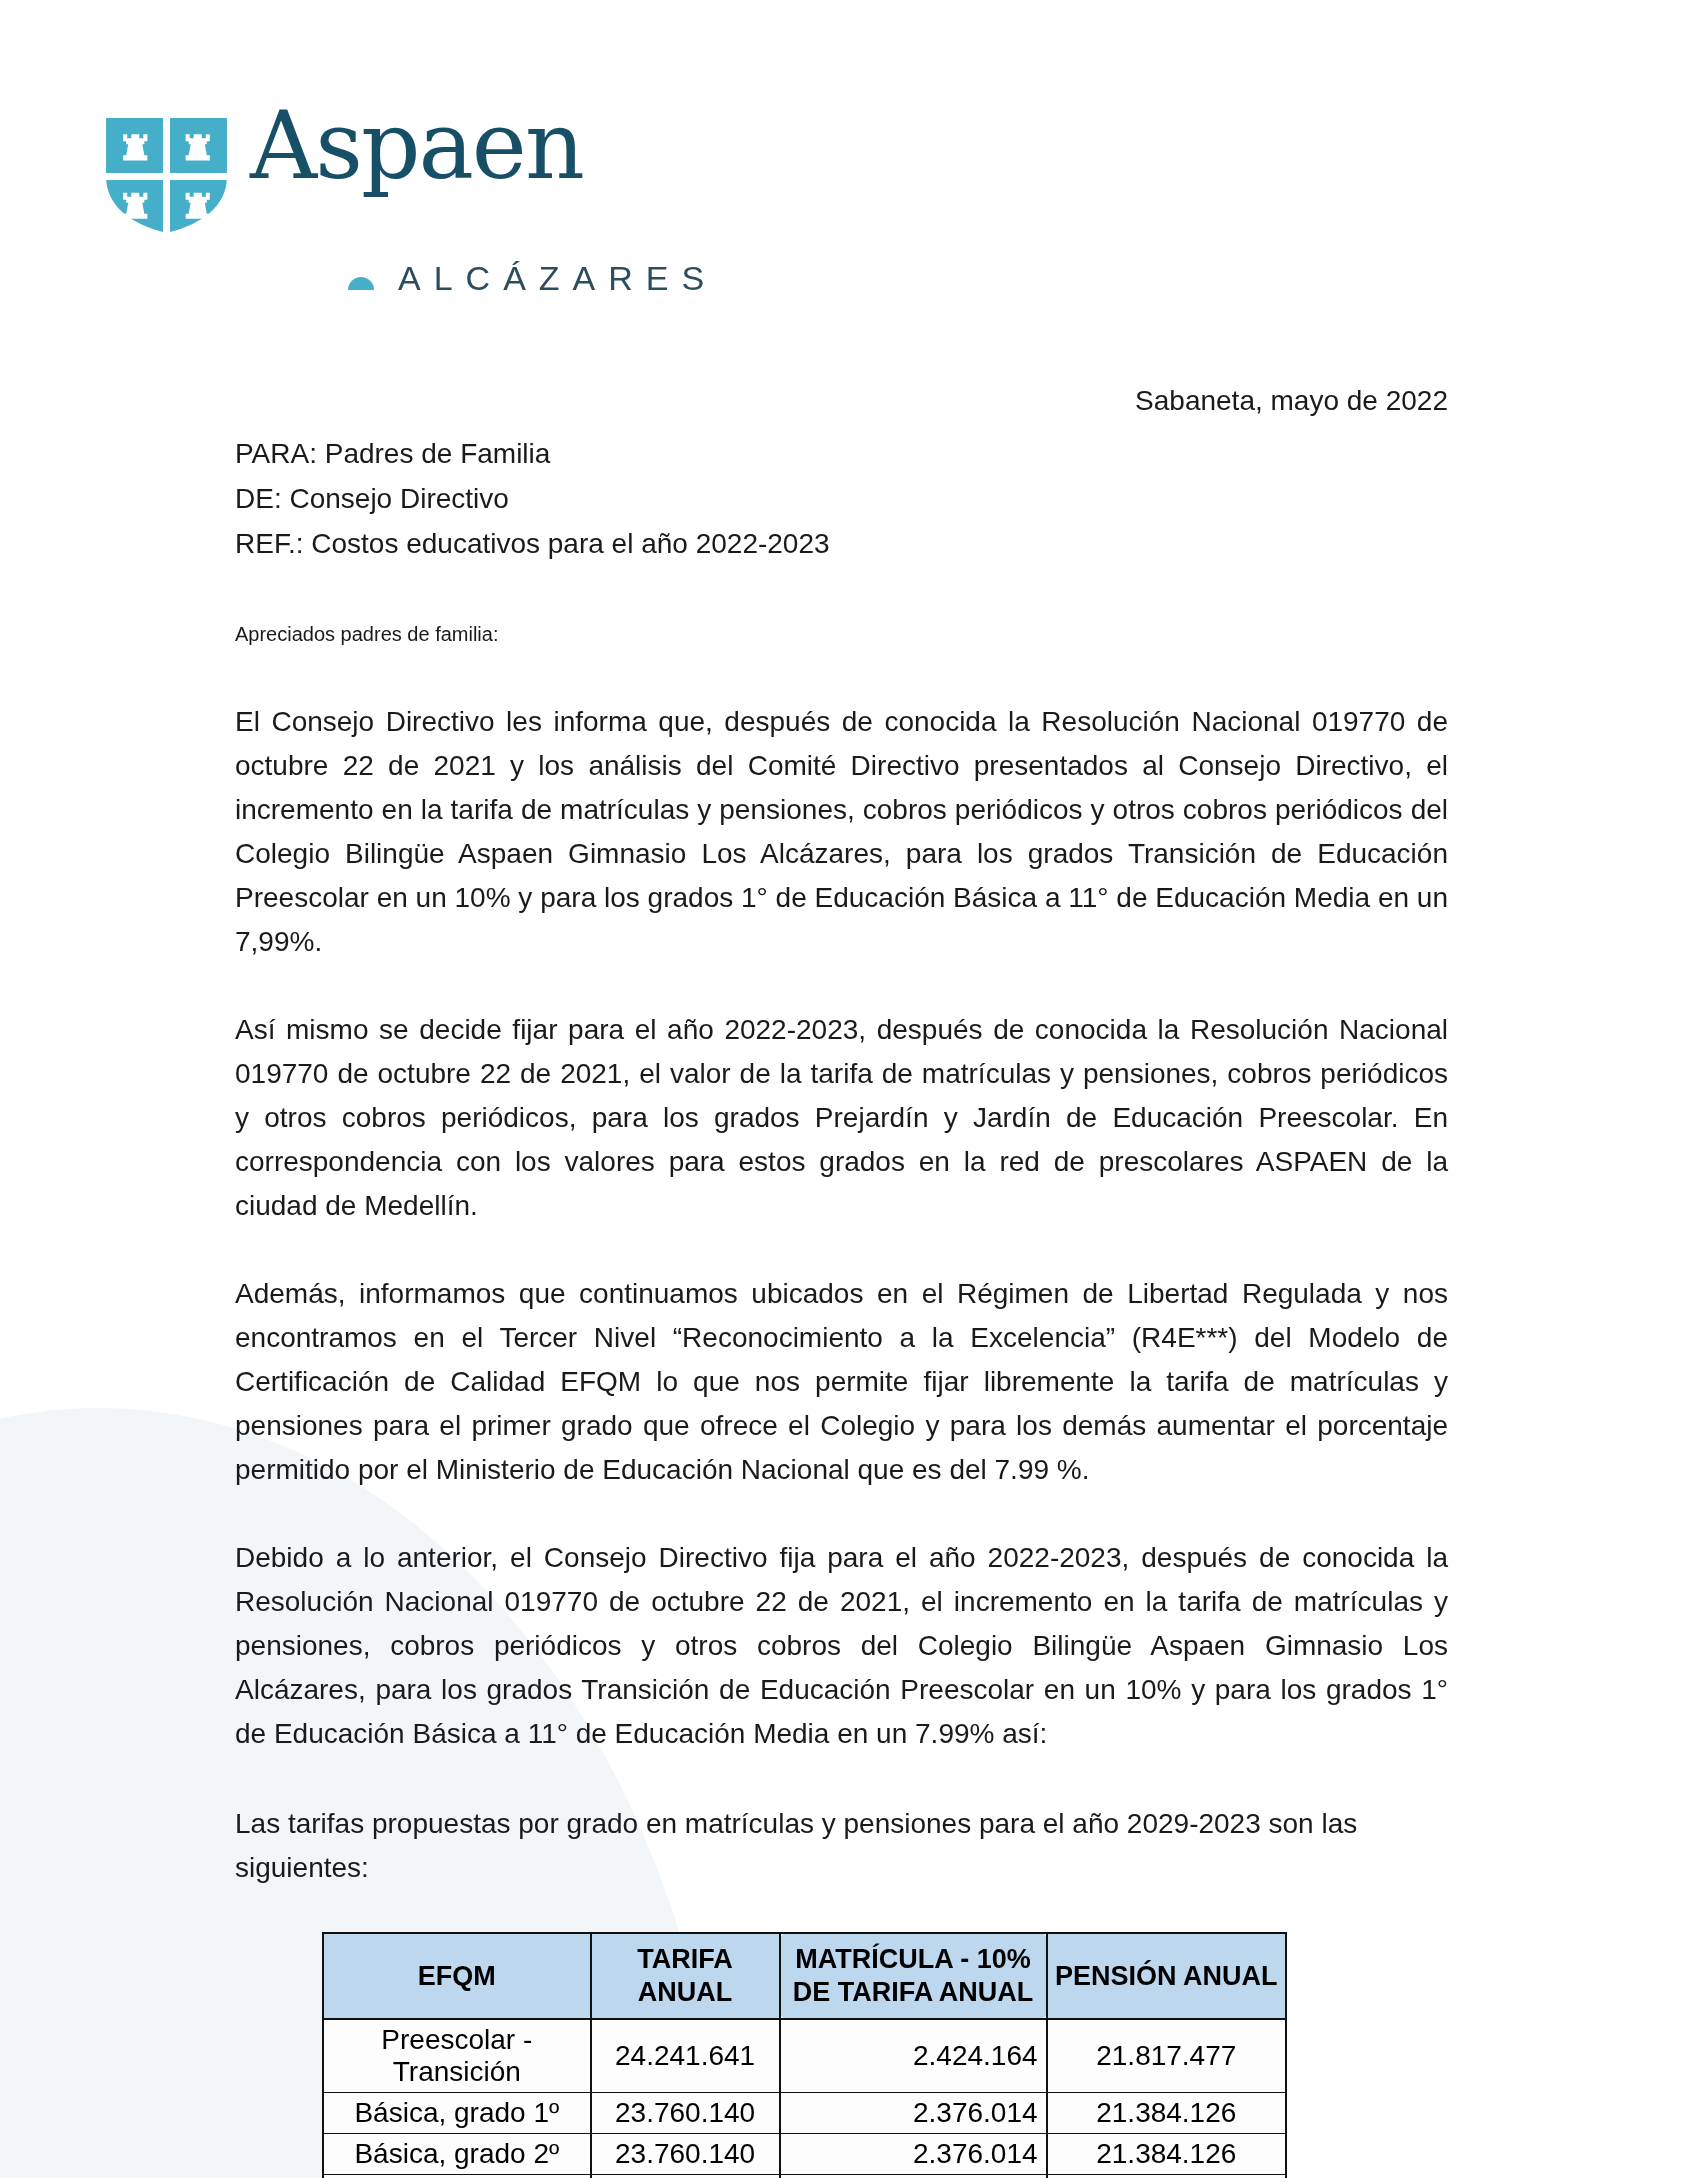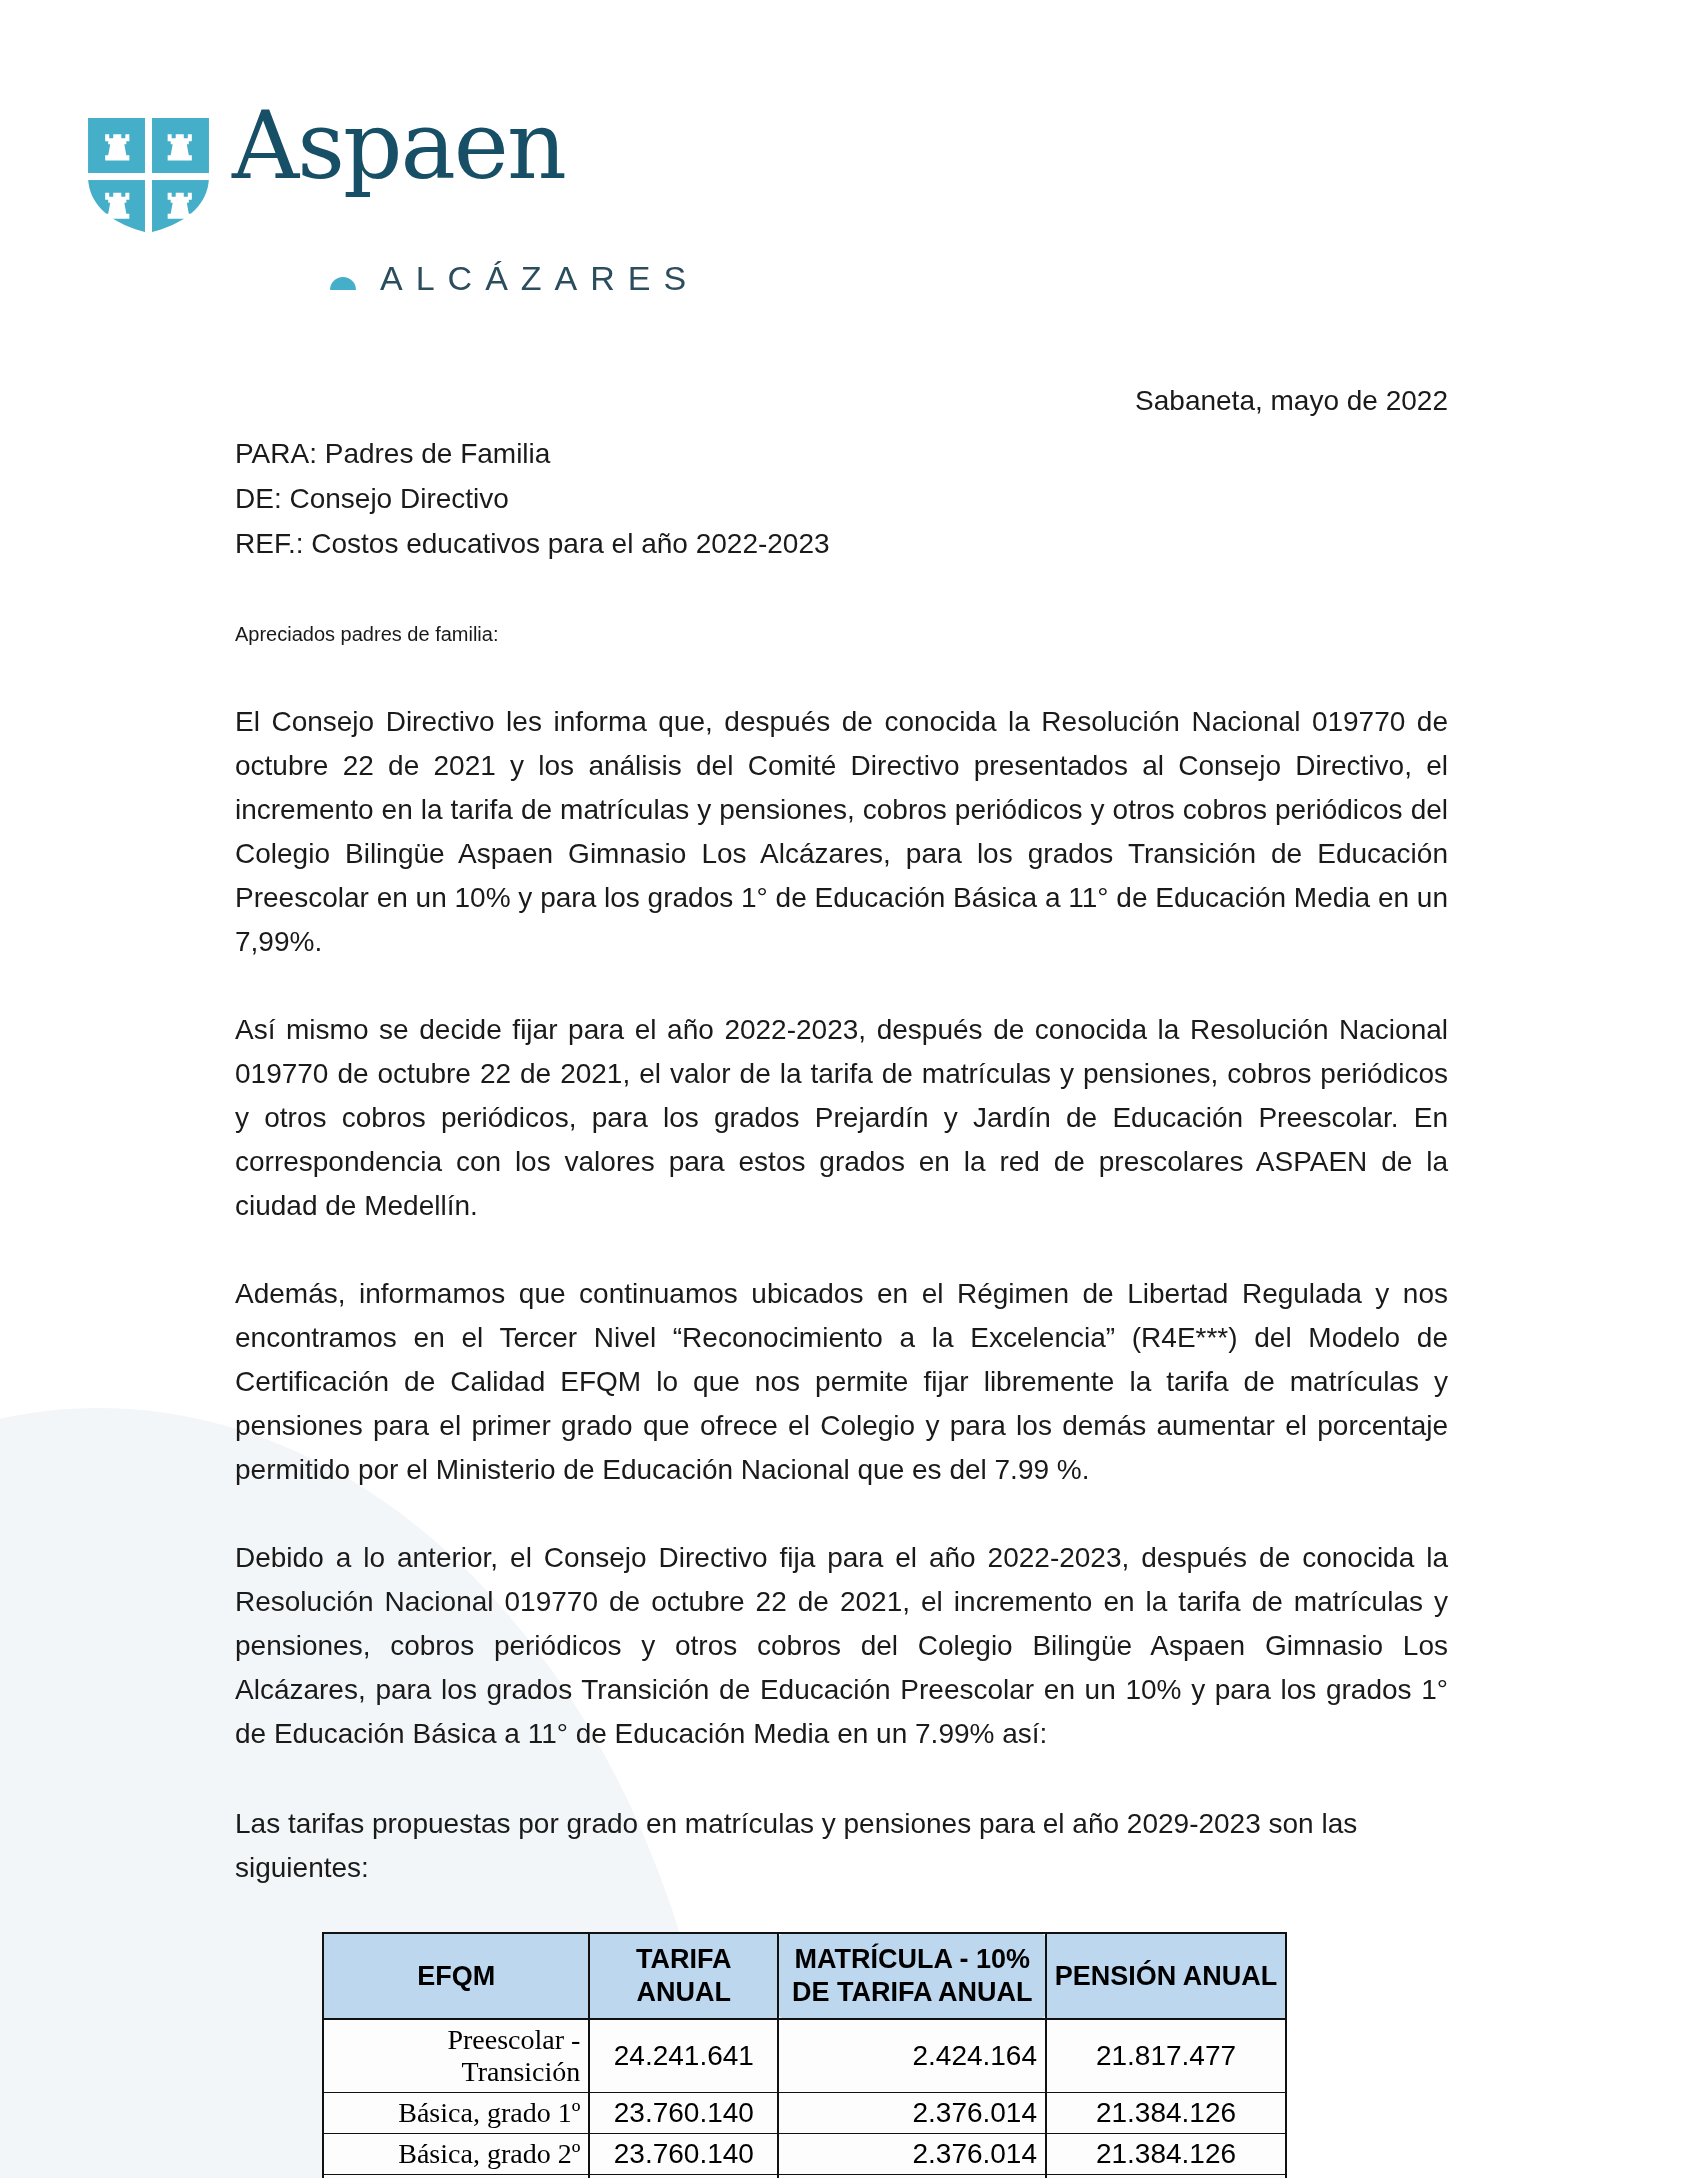--- a/index.html
+++ b/index.html
@@ -7,21 +7,21 @@
     width:1683px;height:2178px;position:relative;background:#ffffff;
     font-family:"Liberation Sans", sans-serif;color:#1a1a1a;overflow:hidden;
   }
   .watermark{
     position:absolute;left:-535px;top:1408px;width:1267px;height:1742px;
     border-radius:50%;background:var(--watermark,#f3f6f8);z-index:0;
   }
   .page-inner{position:relative;z-index:1;}
 
   
-  .logo{position:absolute;left:82px;top:109px;width:634px;height:208px;}
+  .logo{position:absolute;left:100px;top:109px;width:634px;height:208px;}
   .logo svg{position:absolute;left:0;top:5px;}
   .brand{
     position:absolute;left:150px;top:-18px;
     font-family:"DejaVu Serif", serif;font-size:93px;line-height:1.2;
     color:var(--darkteal,#175066);letter-spacing:-2px;
   }
   .sub-row{position:absolute;left:248px;top:150px;white-space:nowrap;}
   .logo-dot{
     display:inline-block;width:26px;height:13px;background:var(--teal,#45aec8);
     border-radius:13px 13px 0 0;vertical-align:baseline;margin-right:24px;
@@ -47,21 +47,21 @@
   }
   table.tuition th{
     background:var(--tableheader,#bdd7ee);border:2px solid #111;
     font-size:27px;line-height:33px;font-weight:bold;color:#000;
     padding:9px 6px;text-align:center;
   }
   table.tuition td{
     border:1px solid #111;border-left:2px solid #111;border-right:2px solid #111;
     font-size:28px;color:#000;padding:4px 8px;height:32px;
   }
-  td.c-nivel{text-align:right;padding-left:14px;width:269px;font-family:Liberation Serif, serif;}
+  td.c-nivel{text-align:center;padding-left:14px;width:269px;}
   td.c-tarifa{text-align:center;width:176px;}
   td.c-matricula{text-align:right;padding-right:48px;width:265px;font-size:26px;}
   td.c-pension{text-align:center;padding-right:22px;width:235px;font-size:29px;}
   th.h-tarifa{width:176px;}
   th.h-matricula{width:265px;border-radius:7px;}
 </style>
 </head>
 <body>
 
 <div class="watermark"></div>

